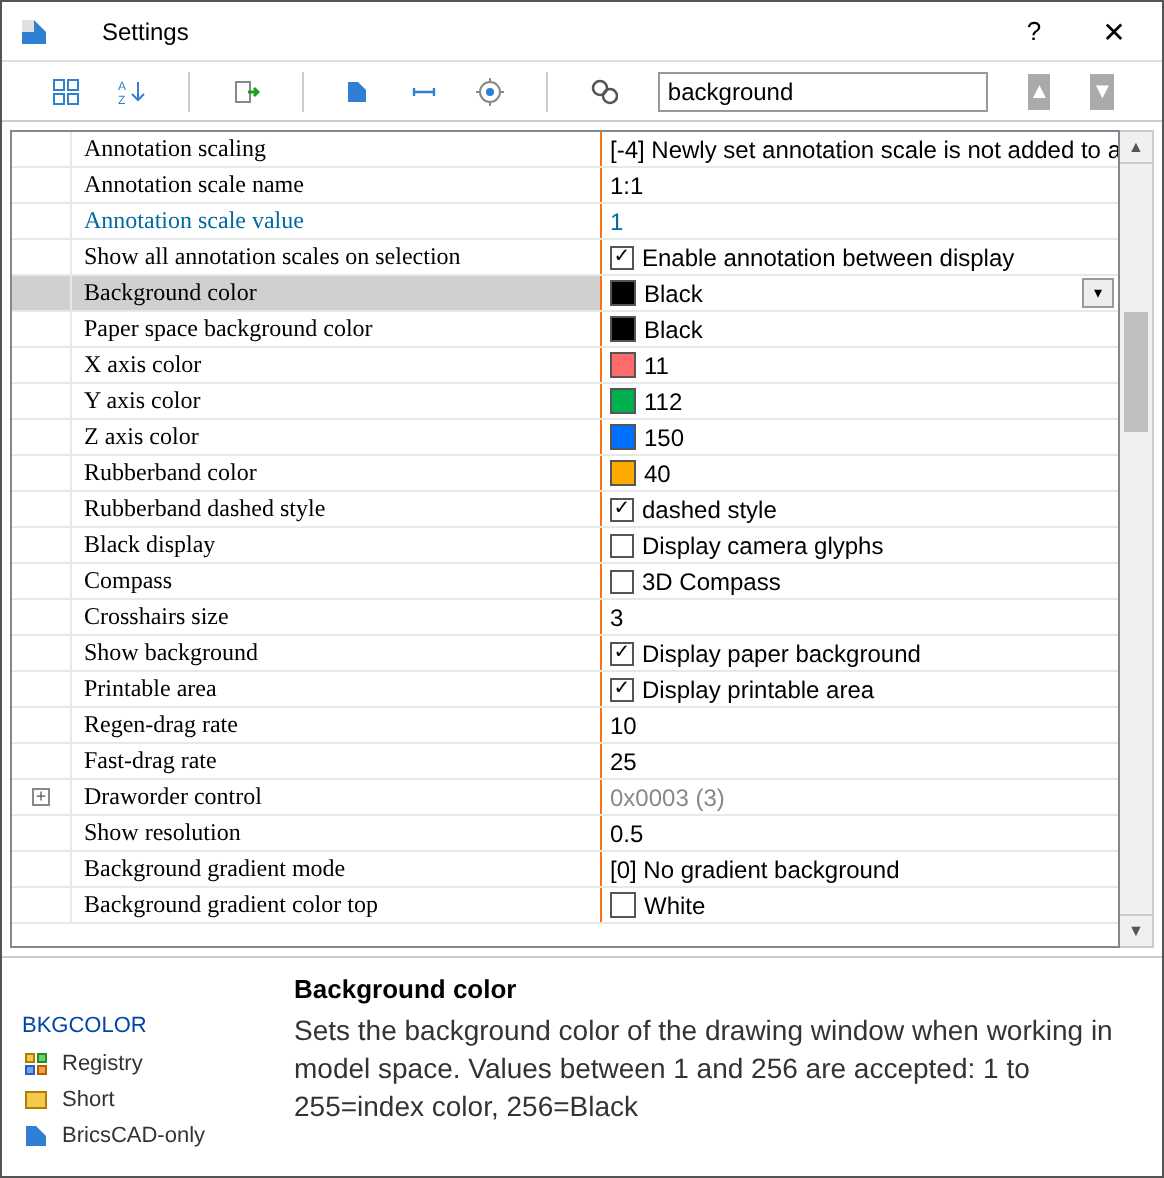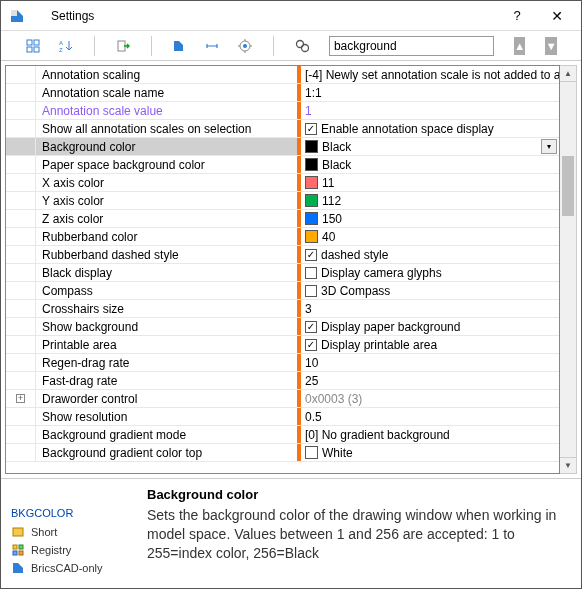--- a/index.html
+++ b/index.html
@@ -91,33 +91,34 @@
     width: 30px;
     height:100%;
     border-right:1px solid #e8e8e8;
     display:flex;align-items:center;justify-content:center;
   }
   .row .label {
     width: 265px;
     padding-left: 6px;
     height:100%;
     display:flex;align-items:center;
-    border-right:4px solid #f97316;
+    border-right:1px solid #f97316;
     color:#000;
+    font-family:Liberation Serif, serif;
   }
   .row .value {
     flex:1;
     padding-left: 4px;
     height:100%;
     display:flex;align-items:center;
     gap:4px;
     overflow:hidden;
     white-space:nowrap;
   }
-  .row.disabled .label, .row.disabled .value { color:#8b5cf6; }
+  .row.disabled .label, .row.disabled .value { color:#0369a1; }
   .row.selected { background:#d0d0d0; }
   .row.selected .value { background:#fff; }
   .swatch { width:13px; height:13px; border:1px solid #555; flex-shrink:0; }
   .chk { width:12px;height:12px;border:1px solid #555;display:flex;align-items:center;justify-content:center;font-size:10px;line-height:1;flex-shrink:0; }
   .dd { margin-left:auto; margin-right:2px; width:16px;height:15px;border:1px solid #999;background:#eee;display:flex;align-items:center;justify-content:center;font-size:8px; }
   .expand { font-size:9px; color:#555; border:1px solid #888; width:9px;height:9px;line-height:7px;text-align:center; }
   
   .scrollbar {
     width:17px;
     background:#f0f0f0;
@@ -236,21 +237,21 @@
           <div class="label">Annotation scale value</div>
           <div class="value">
             <span>1</span>
           </div>
         </div>
         <div class="row">
           <div class="gutter"></div>
           <div class="label">Show all annotation scales on selection</div>
           <div class="value">
             <span class="chk">✓</span>
-            <span>Enable annotation space display</span>
+            <span>Enable annotation between display</span>
           </div>
         </div>
         <div class="row selected">
           <div class="gutter"></div>
           <div class="label">Background color</div>
           <div class="value">
             <span class="swatch" style="background: rgb(0, 0, 0);"></span>
             <span>Black</span>
             <span class="dd">▾</span>
           </div>
@@ -392,42 +393,42 @@
   <div class="scrollbar">
     <div class="sbtn">▲</div>
     <div class="thumb"></div>
     <div class="sbtn bottom">▼</div>
   </div>
 </div>
 
 <div class="infopanel">
   <div class="infoleft">
     <div class="varname">BKGCOLOR</div>
-    <div class="flagrow">
-      <span class="flagicon">
-        <svg width="14" height="14" viewBox="0 0 14 14">
-            <rect x="2" y="3" width="10" height="8" fill="#f5c94b" stroke="#b08000"></rect>
-          </svg>
-      </span>
-      <span>Short</span>
-    </div>
     <div class="flagrow">
       <span class="flagicon">
         <svg width="14" height="14" viewBox="0 0 14 14">
             <rect x="2" y="2" width="4" height="4" fill="#f5c94b" stroke="#b08000"></rect>
             <rect x="8" y="2" width="4" height="4" fill="#6ad06a" stroke="#2a8a2a"></rect>
             <rect x="2" y="8" width="4" height="4" fill="#6aa7f0" stroke="#2a5fbf"></rect>
             <rect x="8" y="8" width="4" height="4" fill="#f59f4b" stroke="#b06000"></rect>
           </svg>
       </span>
       <span>Registry</span>
     </div>
     <div class="flagrow">
       <span class="flagicon">
         <svg width="14" height="14" viewBox="0 0 14 14">
+            <rect x="2" y="3" width="10" height="8" fill="#f5c94b" stroke="#b08000"></rect>
+          </svg>
+      </span>
+      <span>Short</span>
+    </div>
+    <div class="flagrow">
+      <span class="flagicon">
+        <svg width="14" height="14" viewBox="0 0 14 14">
             <polygon points="2,12 2,2 7,2 12,7 12,12" fill="#2f7fd4"></polygon>
           </svg>
       </span>
       <span>BricsCAD-only</span>
     </div>
   </div>
   <div class="inforight">
     <h3>Background color</h3>
     <p>Sets the background color of the drawing window when working in model space. Values between 1 and 256 are accepted: 1 to 255=index color, 256=Black</p>
   </div>

